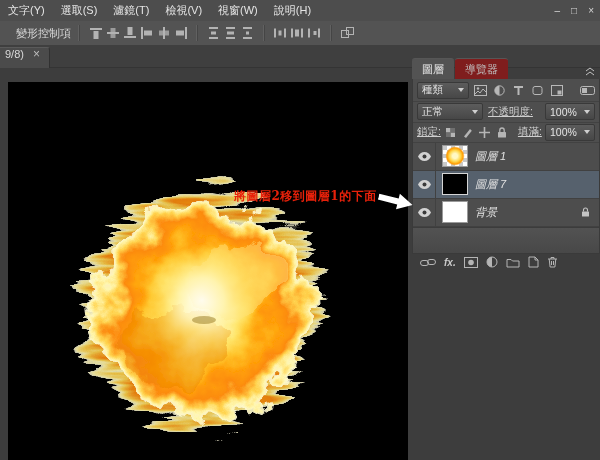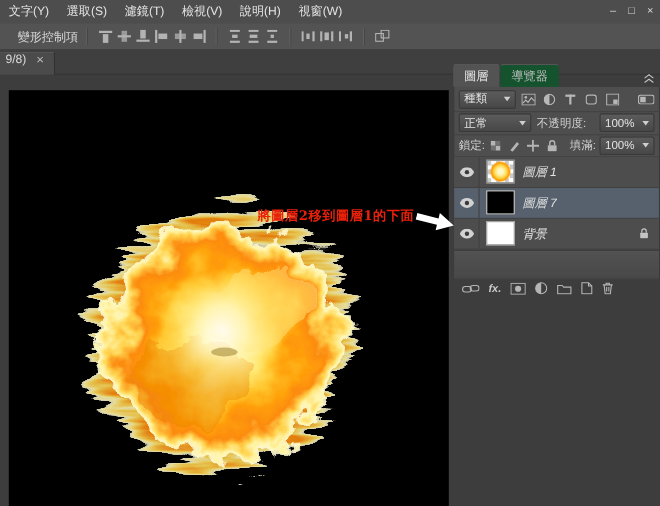--- a/index.html
+++ b/index.html
@@ -46,35 +46,35 @@
   .fireball{position:absolute;left:24px;top:58px;}
   .annotation{
     position:absolute;left:234px;top:188px;z-index:5;
     font-family:"DejaVu Serif","Liberation Serif",serif;
     font-size:12px;font-weight:bold;color:#e8210a;letter-spacing:0.5px;white-space:nowrap;
   }
   .ann-arrow{position:absolute;left:378px;top:192px;z-index:6;transform:rotate(14deg);}
 
   
   .panel-tabs{position:absolute;left:412px;top:58px;width:208px;height:21px;display:flex;align-items:flex-end;}
-  .ptab{height:20px;display:flex;align-items:center;padding:0 10px;font-size:11px;color:#bfbfbf;background:#14532d;border-top-left-radius:3px;border-top-right-radius:3px;margin-right:1px;border-top:1px solid #565656;}
+  .ptab{height:20px;display:flex;align-items:center;padding:0 10px;font-size:11px;color:#bfbfbf;background:#7f1d1d;border-top-left-radius:3px;border-top-right-radius:3px;margin-right:1px;border-top:1px solid #565656;}
   .ptab.active{background:#535353;color:#ececec;}
   .ptab-icons{margin-left:auto;display:flex;align-items:center;gap:8px;padding:0 5px 3px 0;}
   .ptab-icons span{display:inline-flex;}
 
   .panel-body{
     position:absolute;left:412px;top:79px;width:188px;height:175px;
     background:#4e4e4e;border:1px solid #3a3a3a;border-top:none;
     display:flex;flex-direction:column;box-sizing:border-box;
   }
   .prow{display:flex;align-items:center;box-sizing:border-box;}
   .filter-row{height:24px;border-bottom:1px solid #424242;padding:0 4px;gap:4px;}
   .blend-row{height:21px;border-bottom:1px solid #424242;padding:0 4px;}
   .lock-row{height:21px;border-bottom:1px solid #424242;padding:0 4px;gap:3px;}
-  .lbl{font-size:10.5px;color:#cfcfcf;white-space:nowrap;}
+  .lbl{font-size:10.5px;color:#cfcfcf;white-space:nowrap;text-decoration:underline;}
 
   .dd{
     background:linear-gradient(#5c5c5c,#474747);border:1px solid #393939;border-radius:2px;
     height:17px;display:flex;align-items:center;padding:0 4px;color:#e3e3e3;font-size:10.5px;box-sizing:border-box;
   }
   .dd .arr{margin-left:auto;width:0;height:0;border-left:3px solid transparent;border-right:3px solid transparent;border-top:4px solid #cfcfcf;}
   .dd.kind{width:52px;}
   .dd.mode{width:66px;}
   .dd.val{width:50px;}
   .ficon{display:inline-flex;align-items:center;justify-content:center;width:15px;height:16px;}
@@ -107,22 +107,22 @@
 </head>
 <body>
 
 <div class="app">
 
   <div class="menubar">
     <span class="menu-item">文字(Y)</span>
     <span class="menu-item">選取(S)</span>
     <span class="menu-item">濾鏡(T)</span>
     <span class="menu-item">檢視(V)</span>
+    <span class="menu-item">視窗(W)</span>
     <span class="menu-item">說明(H)</span>
-    <span class="menu-item">視窗(W)</span>
     <span class="win-controls">
       <span>–</span>
       <span>□</span>
       <span>×</span>
     </span>
   </div>
 
   <div class="optionsbar">
     <span class="opt-label">變形控制項</span>
     <span class="sep"></span>

